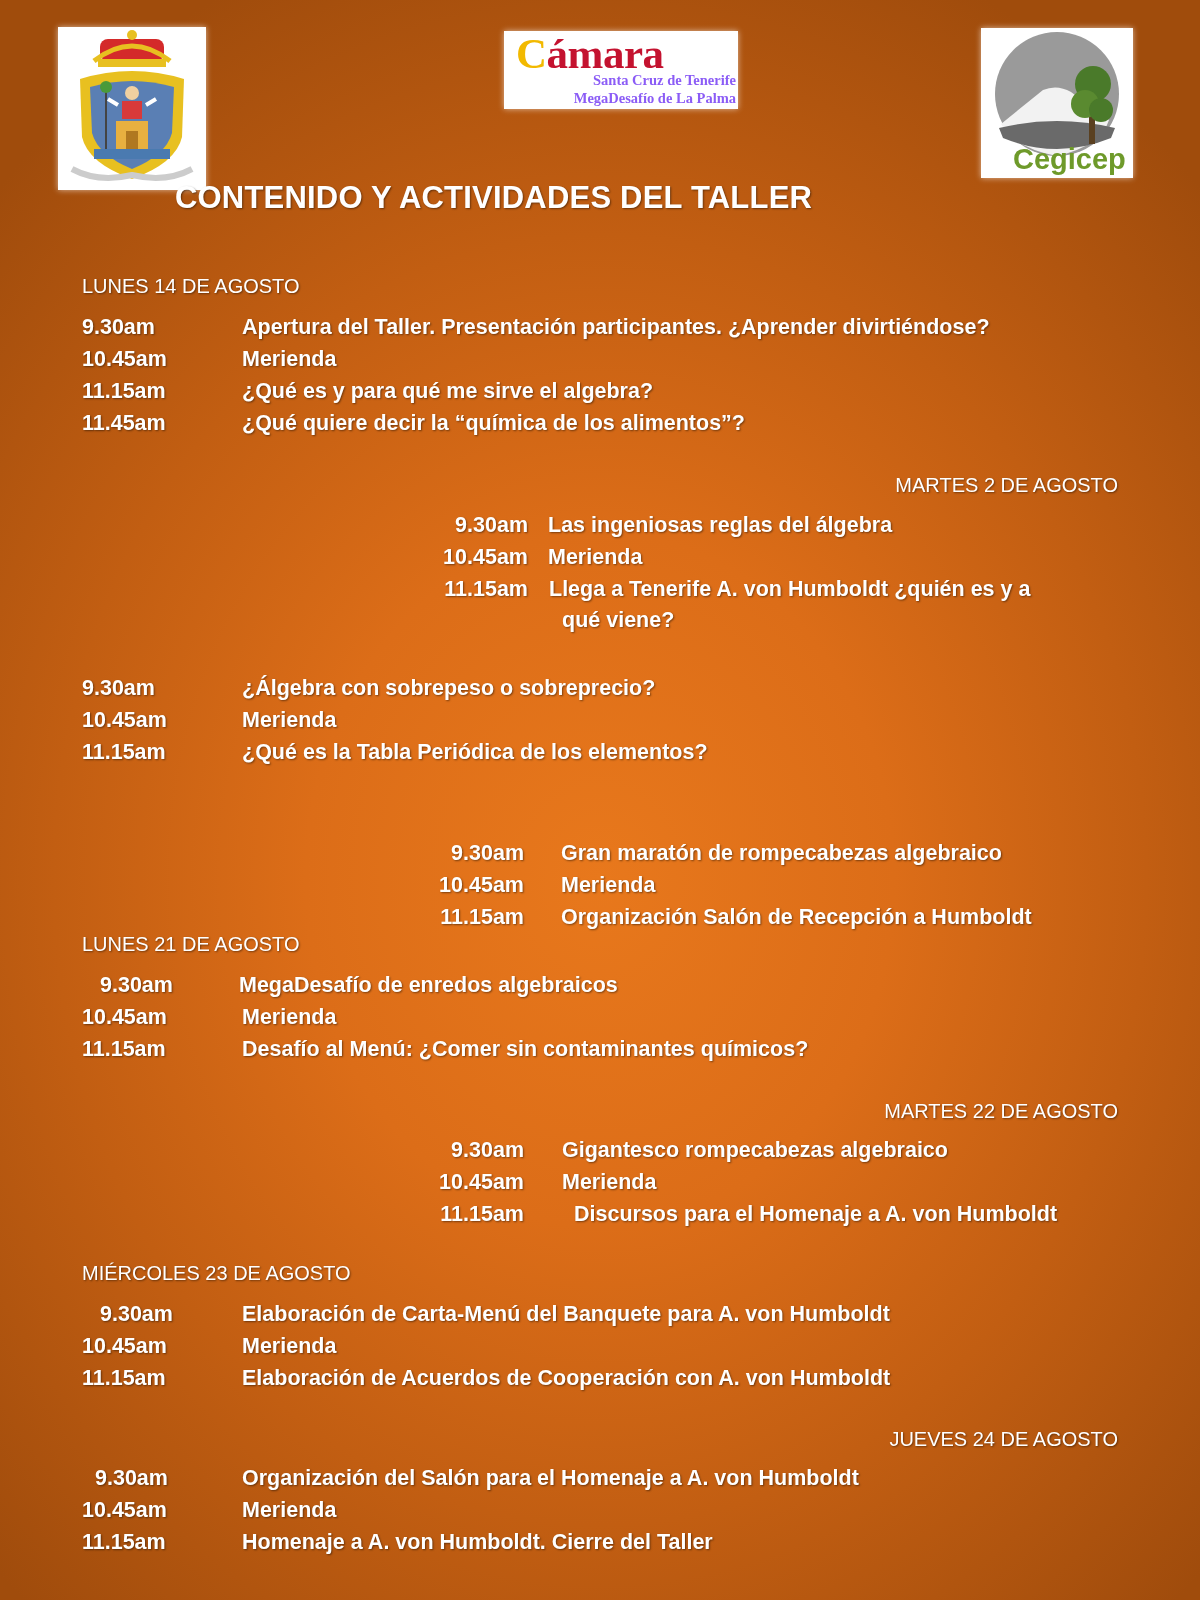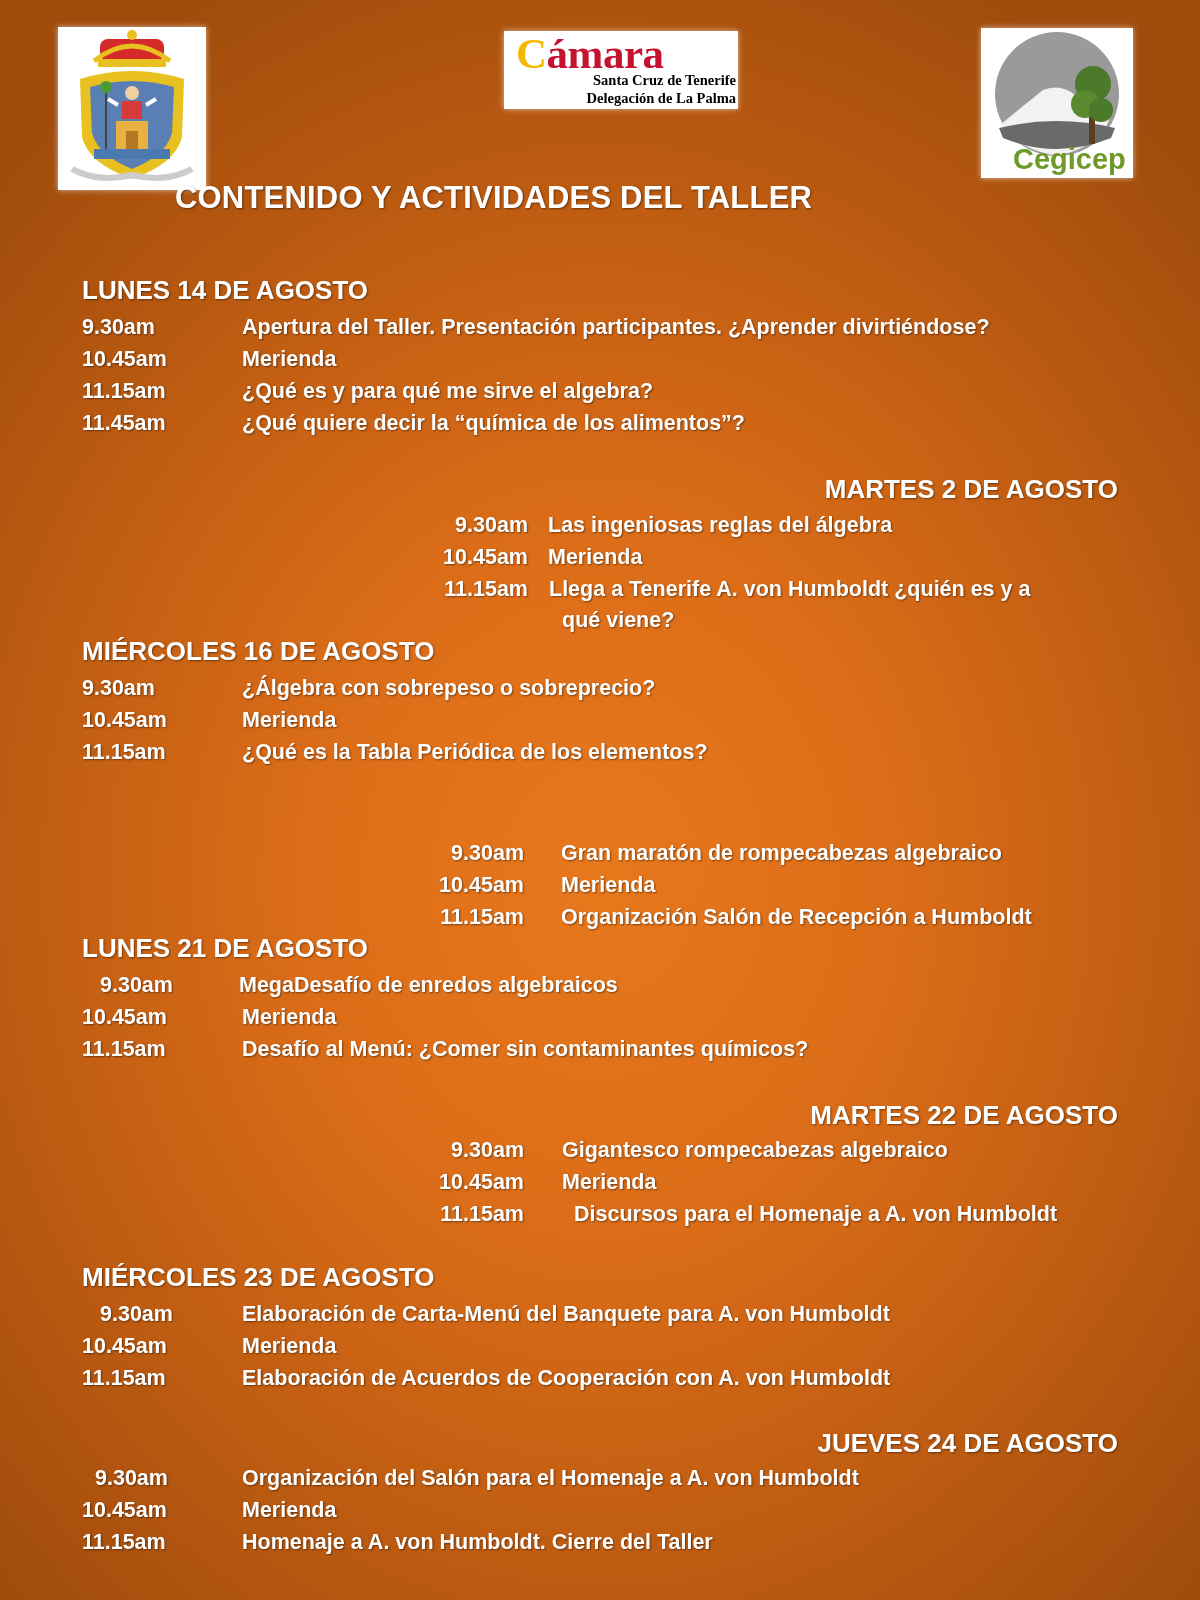--- a/index.html
+++ b/index.html
@@ -10,26 +10,26 @@
     color: #ffffff;
     position: relative;
   }
   .page { position: absolute; inset: 0; }
   .logo { position: absolute; background: #ffffff; box-shadow: 0 0 6px rgba(255,255,255,0.6); overflow: hidden; }
   .logo-crest { left: 58px; top: 27px; width: 148px; height: 163px; }
   .logo-camara { left: 504px; top: 31px; width: 234px; height: 78px; }
   .logo-cegicep { left: 981px; top: 28px; width: 152px; height: 150px; }
   .camara-word { position: absolute; left: 12px; top: -2px; font-family: "Liberation Serif", serif; font-weight: bold; font-size: 43px; color: #c4122f; letter-spacing: -0.5px; }
   .camara-c { color: #f2b900; }
-  .camara-line { position: absolute; right: 2px; font-family: "Liberation Serif", serif; font-weight: bold; font-size: 14.5px; color: #000000; white-space: nowrap; }
+  .camara-line { position: absolute; right: 2px; font-family: "Liberation Serif", serif; font-weight: bold; font-size: 14.5px; color: #8b5cf6; white-space: nowrap; }
   .camara-l1 { top: 41px; }
   .camara-l2 { top: 59px; }
   .cegicep-text { position: absolute; left: 32px; bottom: 2px; font-weight: bold; font-size: 29px; color: #6e9a2a; font-family: "Liberation Sans", sans-serif; text-align: right; }
   .title { position: absolute; left: 0; width: 987px; top: 180px; text-align: center; font-weight: bold; font-size: 31px; text-shadow: 1px 1px 2px rgba(0,0,0,0.45); letter-spacing: 0.2px; }
-  .day-heading { position: absolute; font-weight: bold; font-size: 26px; white-space: nowrap; text-shadow: 1px 1px 2px rgba(0,0,0,0.45); }
+  .day-heading { position: absolute; font-weight: normal; font-size: 20px; white-space: nowrap; text-shadow: 1px 1px 2px rgba(0,0,0,0.45); }
   .row { position: absolute; font-weight: bold; font-size: 21.5px; white-space: nowrap; text-shadow: 1px 1px 2px rgba(0,0,0,0.45); }
   .time { position: absolute; left: 0; }
   .act { position: absolute; text-align: center; }
   .right-head { right: 82px; }
   .rt { text-align: right; width: 100px; left: 0; }
 </style>
 </head>
 <body>
 
 <div class="page">
@@ -50,21 +50,21 @@
       <line x1="48" y1="62" x2="48" y2="124" stroke="#444" stroke-width="2"></line>
       <circle cx="48" cy="60" r="6" fill="#4a9a3a"></circle>
       <rect x="36" y="122" width="76" height="10" fill="#4a7ab0"></rect>
       <path d="M14 142 Q40 156 74 148 Q108 156 134 142" fill="none" stroke="#ccc" stroke-width="6"></path>
     </svg>
   </div>
 
   <div class="logo logo-camara">
     <div class="camara-word"><span class="camara-c">C</span><span>ámara</span></div>
     <div class="camara-line camara-l1">Santa Cruz de Tenerife</div>
-    <div class="camara-line camara-l2">Delegación de La Palma</div>
+    <div class="camara-line camara-l2">MegaDesafío de La Palma</div>
   </div>
 
   <div class="logo logo-cegicep">
     <svg width="152" height="150" viewBox="0 0 152 150" style="position:absolute;left:0;top:0;">
       <circle cx="76" cy="66" r="62" fill="#9a9a9a"></circle>
       <path d="M20 96 L62 62 Q76 56 90 64 L128 92 Q120 118 76 128 Q34 120 20 96 Z" fill="#f2f2f2"></path>
       <path d="M18 100 Q76 86 134 100 L130 110 Q76 132 22 110 Z" fill="#6a6a6a"></path>
       <rect x="108" y="72" width="6" height="44" fill="#5a4020"></rect>
       <circle cx="112" cy="56" r="18" fill="#4a7a2a"></circle>
       <circle cx="104" cy="76" r="14" fill="#5a8a30"></circle>
@@ -101,21 +101,20 @@
   <div class="row" style="left:428px; top:545px;">
     <span class="time rt">10.45am</span>
     <span class="act" style="left:120px;">Merienda</span>
   </div>
   <div class="row" style="left:428px; top:577px;">
     <span class="time rt">11.15am</span>
     <span class="act" style="left:121px;">Llega a Tenerife A. von Humboldt ¿quién es y  a</span>
   </div>
   <div class="row" style="left:562px; top:608px;">qué viene?</div>
 
-  <div class="day-heading" style="left:82px; top:636px;">MIÉRCOLES 16 DE AGOSTO</div>
   <div class="row" style="left:82px; top:676px;">
     <span class="time">9.30am</span>
     <span class="act" style="left:160px;">¿Álgebra con sobrepeso o sobreprecio?</span>
   </div>
   <div class="row" style="left:82px; top:708px;">
     <span class="time">10.45am</span>
     <span class="act" style="left:160px;">Merienda</span>
   </div>
   <div class="row" style="left:82px; top:740px;">
     <span class="time">11.15am</span>

